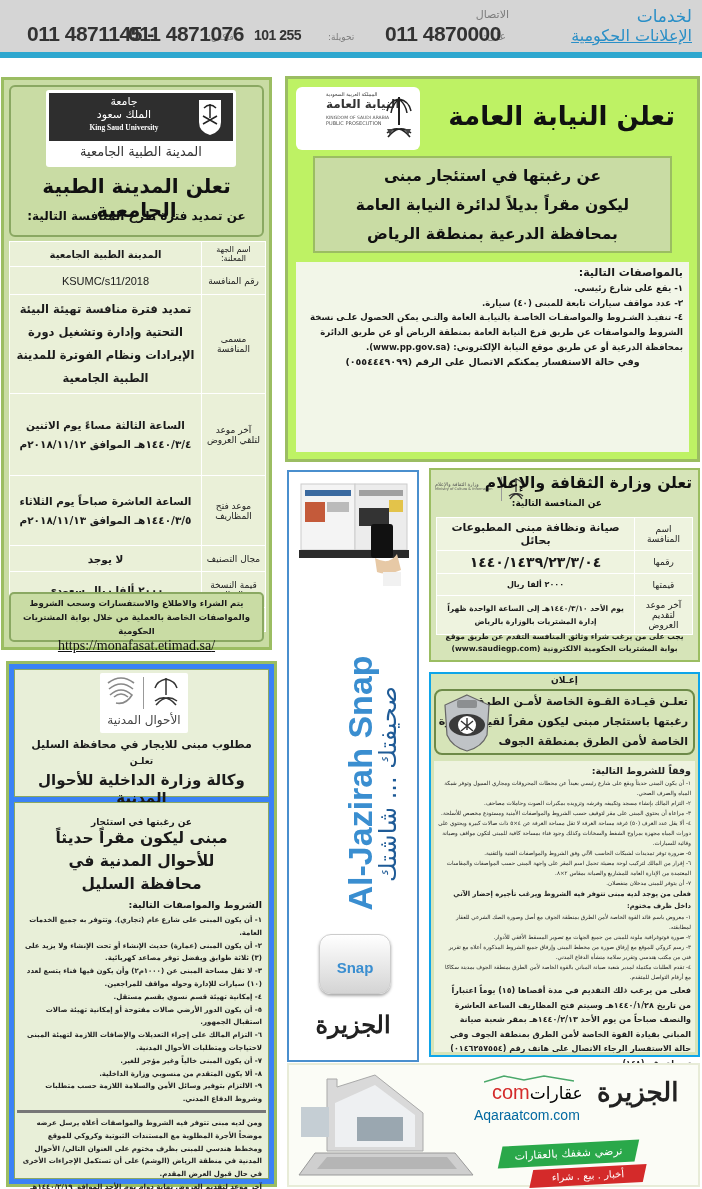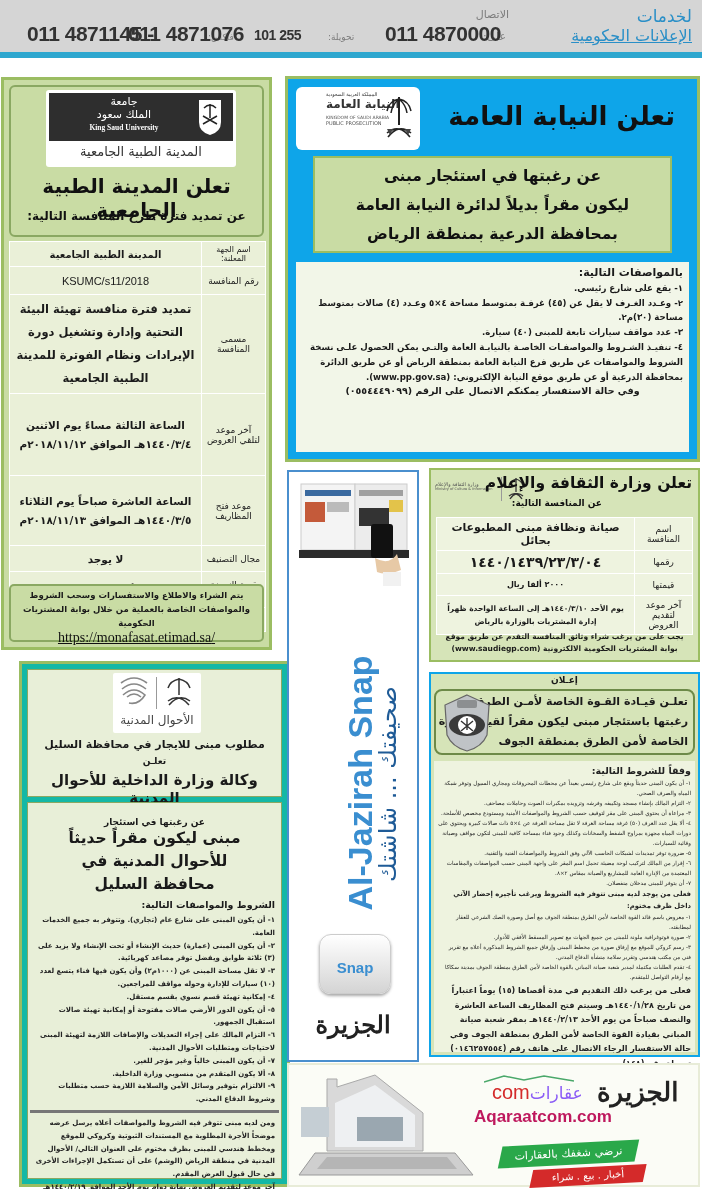--- a/index.html
+++ b/index.html
@@ -41,21 +41,21 @@
   <span class="lbl" style="right:193px; top:8px; font-size:11px;">الاتصال</span>
   <span class="lbl" style="right:196px; top:30px; font-size:11px;">على:</span>
   <span class="num" style="left:385px; font-size:21px;">011 4870000</span>
   <span class="lbl" style="left:328px; top:32px;">تحويلة:</span>
   <span class="num" style="left:254px; font-size:14px; top:27px;">101 255</span>
   <span class="lbl" style="left:208px; top:32px;">فاكس:</span>
   <span class="num" style="left:128px; font-size:21px;">011 4871076</span>
   <span class="num" style="left:27px; font-size:21px;">011 4871145 -</span>
 </div>
 
-<div class="ad" style="left:285px; top:76px; width:415px; height:386px; background:#0ea5e9;">
+<div class="ad" style="left:285px; top:76px; width:415px; height:386px; background:#bef264;">
   <div class="logo-box" style="left:8px; top:8px; width:124px; height:63px;">
     <div class="txt" style="position:absolute; right:4px; top:4px; width:90px; text-align:left; direction:ltr;">
       <div style="font-size:5px; color:#333; text-align:left;">المملكة العربية السعودية</div>
       <div style="font-size:12px; color:#333; font-weight:bold; text-align:left;">النيابة العامة</div>
       <div style="font-size:4.5px; color:#555; margin-top:4px;">KINGDOM OF SAUDI ARABIA</div>
       <div style="font-size:5px; color:#555;">PUBLIC PROSECUTION</div>
     </div>
     <svg style="position:absolute; right:6px; top:6px;" width="30" height="52" viewBox="0 0 30 52">
       <path d="M15 4 L15 32" stroke="#222" stroke-width="2"></path>
       <path d="M15 6 Q5 8 3 18 M15 6 Q25 8 27 18 M15 6 Q8 12 7 20 M15 6 Q22 12 23 20 M15 6 L15 20" stroke="#222" stroke-width="1.5" fill="none"></path>
@@ -67,21 +67,20 @@
   <div style="position:absolute; left:25px; right:25px; top:77px; height:97px; border:2px solid #9bbd62; background:#c9dca4;">
     <div class="c b" style="font-size:15.5px; line-height:29px; padding-top:4px; direction:rtl; color:#111;">
       <div>عن رغبتها في استئجار مبنى</div>
       <div>ليكون مقراً بديلاً لدائرة النيابة العامة</div>
       <div>بمحافظة الدرعية بمنطقة الرياض</div>
     </div>
   </div>
   <div class="ad-inner txt" style="position:absolute; left:8px; right:8px; top:183px; height:190px; padding:4px 6px; font-size:8.6px; line-height:14.8px; font-weight:bold; color:#1a1a1a; background:#f2f6e8;">
     <div style="font-size:11px;">بالمواصفات التالية:</div>
     <div>١- يقع على شارع رئيسي.</div>
-    <div>٢- وعـدد الغـرف لا يقل عن (٤٥) غرفـة بمتوسط مساحة ٤×٥ وعـدد (٤) صالات بمتوسط مساحة (٣٠)م٢.</div>
     <div>٣- عدد مواقف سيارات تابعة للمبنى (٤٠) سيارة.</div>
     <div>٤- تنفيـذ الشـروط والمواصفـات الخاصـة بالنيابـة العامة والتـي يمكن الحصول علـى نسخة الشروط والمواصفات عن طريق فرع النيابة العامة بمنطقة الرياض أو عن طريق الدائرة بمحافظة الدرعية أو عن طريق موقع النيابة الإلكتروني: (www.pp.gov.sa).</div>
     <div class="c" style="font-size:9.5px;">وفي حالة الاستفسار يمكنكم الاتصال على الرقم (٠٥٥٤٤٤٩٠٩٩)</div>
   </div>
 </div>
 
 <div class="ad" style="left:1px; top:77px; width:271px; height:573px; background:#c9dca4;">
   <div style="position:absolute; left:5px; right:5px; top:5px; height:152px; border:2px solid #8aa862; border-radius:6px; background:#c9dca4;">
     <div class="logo-box" style="left:35px; top:3px; width:190px; height:77px; border-radius:3px;">
       <div style="position:absolute; left:3px; right:3px; top:3px; height:48px; background:#2e2e2e;">
@@ -129,21 +128,21 @@
     <tr style="height:36px;">
           <td class="k">قيمة النسخة بالريال</td>
           <td class="v" style="font-size:10.5px;">٢٠٠٠ ألفا ريال سعودي</td>
         </tr>
     <tr style="height:24px;">
           <td class="k">الايميل</td>
           <td class="v" style="font-family:'Liberation Sans', sans-serif; font-weight:normal; font-size:8.5px; text-decoration:underline;">CONTRACTS.KSUMC@KSU.EDU.SA</td>
         </tr>
   </tbody>
     </table>
-  <div style="position:absolute; left:5px; right:5px; bottom:5px; height:58px; border:2px solid #8aa862; border-radius:5px; background:#c9dca4;">
+  <div style="position:absolute; left:5px; right:5px; bottom:5px; height:50px; border:2px solid #8aa862; border-radius:5px; background:#c9dca4;">
     <div class="c b" style="font-size:8.5px; line-height:14px; direction:rtl; padding:2px 6px 0;">يتم الشراء والاطلاع والاستفسارات وسحب الشروط والمواصفات الخاصة بالعملية من خلال بوابة المشتريات الحكومية</div>
     <div class="c" style="font-family:'Liberation Serif', serif; font-size:14px; text-decoration:underline; color:#111; line-height:16px;">/https://monafasat.etimad.sa</div>
   </div>
 </div>
 
 <div class="ad" style="left:429px; top:468px; width:271px; height:194px; border:2px solid #9bbd62; background:#d6e4b8;">
   <div style="position:absolute; left:4px; top:5px; width:96px; height:28px;">
     <div style="position:absolute; left:0; top:6px; font-size:5px; color:#555; width:58px; direction:ltr;">
       <div style="direction:rtl; text-align:left;">وزارة الثقافة والإعلام</div>
       <div style="font-size:3.5px;">Ministry of Culture &amp; Information</div>
@@ -205,21 +204,21 @@
     <div>٧- أن يتوفر للمبنى مدخلان منفصلان.</div>
     <div class="b" style="font-size:6.8px; line-height:12px;">فعلى من يوجد لديه مبنى تتوفر فيه الشروط ويرغب تأجيره إحضار الآتي داخل ظرف مختوم:</div>
     <div>١- معروض باسم قائد القوة الخاصة لأمن الطرق بمنطقة الجوف مع أصل وصورة الصك الشرعي للعقار لمطابقته.</div>
     <div>٢- صورة فوتوغرافية ملونة للمبنى من جميع الجهات مع تصوير المسقط الأفقي للأدوار.</div>
     <div>٣- رسم كروكي للموقع مع إرفاق صورة من مخطط المبنى وإرفاق جميع الشروط المذكورة أعلاه مع تقرير فني من مكتب هندسي وتقرير سلامة منشأة الدفاع المدني.</div>
     <div>٤- تقدم الطلبات مكتملة لمدير شعبة صيانة المباني بالقوة الخاصة لأمن الطرق بمنطقة الجوف بمدينة سكاكا مع أرقام التواصل للمتقدم.</div>
     <div class="b" style="font-size:8px; line-height:14.5px; margin-top:2px;">فعلى من يرغب ذلك التقديم في مدة أقصاها (١٥) يوماً اعتباراً من تاريخ ١٤٤٠/١/٢٨هـ وسيتم فتح المظاريف الساعة العاشرة والنصف صباحاً من يوم الأحد ١٤٤٠/٢/١٣هـ بمقر شعبة صيانة المباني بقيادة القوة الخاصة لأمن الطرق بمنطقة الجوف وفي حالة الاستفسار الرجاء الاتصال على هاتف رقم (٠١٤٦٢٥٧٥٥٤) تحويلة رقم (١٤٨).</div>
   </div>
 </div>
 
-<div class="ad" style="left:19px; top:661px; width:271px; height:526px; background:#14b8a6;">
+<div class="ad" style="left:6px; top:661px; width:271px; height:526px; background:#3b82f6;">
   <div style="position:absolute; left:5px; right:5px; top:5px; height:128px; border:1px solid #8aa862; background:#e8efd8;">
     <div class="logo-box" style="left:85px; top:3px; width:88px; height:60px; border-radius:2px;">
       <svg style="position:absolute; left:4px; top:2px;" width="34" height="34" viewBox="0 0 34 34">
         <path d="M4 8 Q17 -2 30 8 M5 14 Q17 4 29 14 M6 20 Q17 10 28 20 Q22 30 12 28 M10 22 Q17 16 24 22" stroke="#888" stroke-width="1.6" fill="none"></path>
       </svg>
       <div style="position:absolute; left:43px; top:4px; width:1px; height:32px; background:#999;"></div>
       <svg style="position:absolute; left:52px; top:2px;" width="28" height="34" viewBox="0 0 28 34">
         <path d="M14 3 V20 M14 4 Q5 6 3 13 M14 4 Q23 6 25 13 M4 30 Q14 18 25 26 M24 30 Q14 18 3 26" stroke="#333" stroke-width="1.5" fill="none"></path>
       </svg>
       <div class="c" style="position:absolute; left:0; right:0; top:40px; font-size:12px; color:#444;">الأحوال المدنية</div>
@@ -283,23 +282,23 @@
     <rect x="60" y="44" width="46" height="24" fill="#9aa7b0"></rect>
     <rect x="4" y="34" width="28" height="30" fill="#c5ced4"></rect>
     <path d="M18 80 L158 80 L176 102 L2 102 Z" fill="#cfcfcf" stroke="#999"></path>
     <path d="M30 84 L150 84 L160 96 L20 96 Z" fill="#b5b5b5"></path>
   </svg>
   <div style="position:absolute; left:185px; top:10px; width:115px; height:60px;">
     <svg style="position:absolute; left:10px; top:0;" width="90" height="8" viewBox="0 0 90 8">
         <path d="M0 7 L20 1 L40 5 L60 1 L90 6" stroke="#4aa86a" stroke-width="1.5" fill="none"></path>
       </svg>
     <div style="position:absolute; left:18px; top:6px; direction:ltr; white-space:nowrap;">
-      <span style="font-family:'Liberation Sans', sans-serif; font-size:20px; color:#d42a2a;">com</span><span style="font-size:17px; color:#8b5cf6;text-align:right;">عقارات</span>
-    </div>
-    <div style="position:absolute; left:0; top:32px; font-family:'Liberation Sans', sans-serif; font-weight:bold; font-size:17px; color:#be185d; white-space:nowrap;">Aqaraatcom.com</div>
+      <span style="font-family:'Liberation Sans', sans-serif; font-size:20px; color:#d42a2a;">com</span><span style="font-size:17px; color:#000000;text-align:right;">عقارات</span>
+    </div>
+    <div style="position:absolute; left:0; top:32px; font-family:'Liberation Sans', sans-serif; font-weight:normal; font-size:14px; color:#0369a1; white-space:nowrap;">Aqaraatcom.com</div>
   </div>
   <div class="b" style="position:absolute; left:308px; top:12px; font-size:26px; color:#222; direction:rtl; font-family:'DejaVu Serif', serif;">الجزيرة</div>
   <div style="position:absolute; left:212px; top:78px; width:135px; height:22px; background:#2aa84a; transform:skewX(-15deg) rotate(-3deg);">
     <div class="c" style="transform:skewX(15deg); color:#fff; font-size:11px; line-height:22px; direction:rtl;">نرضي شغفك بالعقارات</div>
   </div>
   <div style="position:absolute; left:243px; top:102px; width:112px; height:18px; background:#d42a2a; transform:skewX(-15deg) rotate(-3deg);">
     <div class="c" style="transform:skewX(15deg); color:#fff; font-size:10px; line-height:18px; direction:rtl;">أخبار . بيع . شراء</div>
   </div>
 </div>
 

